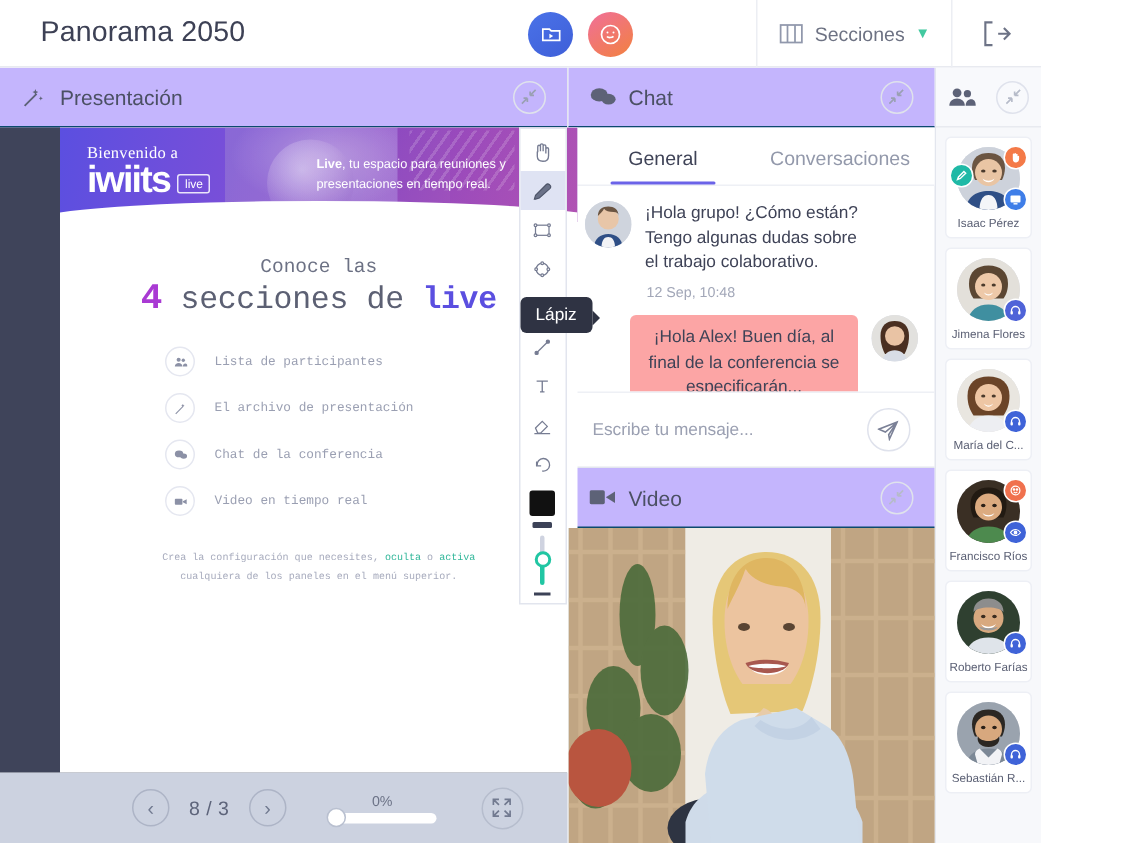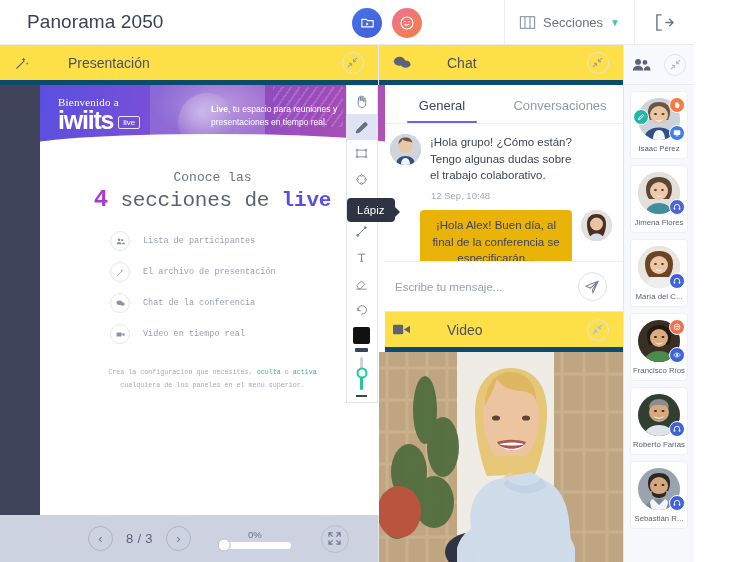--- a/index.html
+++ b/index.html
@@ -27,22 +27,22 @@
   .secciones-label { font-size:13px; color:#6d7283; }
   .chev { color:#43c9a0; font-size:10px; }
   .exit-wrap { width:60px; height:45px; display:flex; align-items:center; justify-content:center; border-left:1px solid #eceef3; }
 
   
   .body { flex:1; display:flex; min-height:0; }
 
   
   .pres-col { width:430px; display:flex; flex-direction:column; min-height:0; border-right:1px solid #e3e6ee; }
   .panel-head {
-    height:40px; min-height:40px; background:#fde047; display:flex; align-items:center;
-    padding:0 14px; border-bottom:5px solid #0c4a6e;gap:28px;
+    height:40px; min-height:40px; background:#c4b5fd; display:flex; align-items:center;
+    padding:0 14px; border-bottom:1px solid #0c4a6e;
   }
   .panel-head .ph-icon { width:22px; display:flex; align-items:center; color:#5d6277; }
   .panel-head .ph-title { font-size:14px; color:#4b5064; margin-left:4px; }
   .collapse-btn {
     margin-left:auto; width:22px; height:22px; border-radius:50%; border:1px solid #dfe2ec;
     display:flex; align-items:center; justify-content:center; color:#9aa0b3;
   }
   .stage { flex:1; background:#3f445a; position:relative; display:flex; min-height:0; }
   .slide-wrap { position:absolute; left:40px; top:0; width:345px; bottom:0; background:#ffffff; overflow:hidden; }
   .slide-hero { position:relative; height:63px; overflow:hidden; background:linear-gradient(100deg,#5b4fe0 0%,#7a4fd8 35%,#9c44c8 68%,#8a3fbf 100%); }
@@ -129,21 +129,21 @@
   .chat-col { width:245px; display:flex; flex-direction:column; min-height:0; border-right:1px solid #e3e6ee; background:#fff; }
   .tabs { display:flex; padding:0 4px; border-bottom:1px solid #eef0f5; background:#fff; }
   .tab { flex:1; text-align:center; font-size:13px; padding:13px 0 10px; color:#9399ab; position:relative; }
   .tab.active { color:#3f4357; }
   .tab.active:after { content:""; position:absolute; left:20%; right:20%; bottom:0; height:2.5px; background:#6b63e8; border-radius:2px; }
   .chat-scroll { flex:1; overflow:hidden; padding:10px 11px 0; }
   .msg { display:flex; gap:9px; align-items:flex-start; }
   .msg.right { flex-direction:row-reverse; }
   .av { width:31px; height:31px; border-radius:50%; flex:0 0 auto; overflow:hidden; background:#d7dbe5; position:relative; }
   .bubble { font-size:11.5px; line-height:1.45; color:#3f4357; max-width:152px; }
-  .bubble.grey { background:#eab308; border-radius:4px; padding:7px 9px; text-align:center; }
+  .bubble.grey { background:#fca5a5; border-radius:4px; padding:7px 9px; text-align:center; }
   .ts { font-size:9.5px; color:#a2a7b8; margin:6px 0 9px; }
   .ts.left { margin-left:41px; }
   .composer { border-top:1px solid #eef0f5; padding:10px 16px; display:flex; align-items:center; gap:6px; }
   .composer input { flex:1; border:0; outline:0; font-size:11.5px; color:#4a4f63; font-family:"Liberation Sans",sans-serif; }
   .composer input::placeholder { color:#9ba0b2; }
   .send-btn { width:29px; height:29px; border-radius:50%; border:1px solid #dfe2ec; display:flex; align-items:center; justify-content:center; color:#7b8197; flex:0 0 auto; }
   .video-sec { border-top:1px solid #e3e6ee; display:flex; flex-direction:column; min-height:0; }
   .video-feed { flex:1; min-height:0; position:relative; overflow:hidden; background:#cfd2cb; }
 
   

